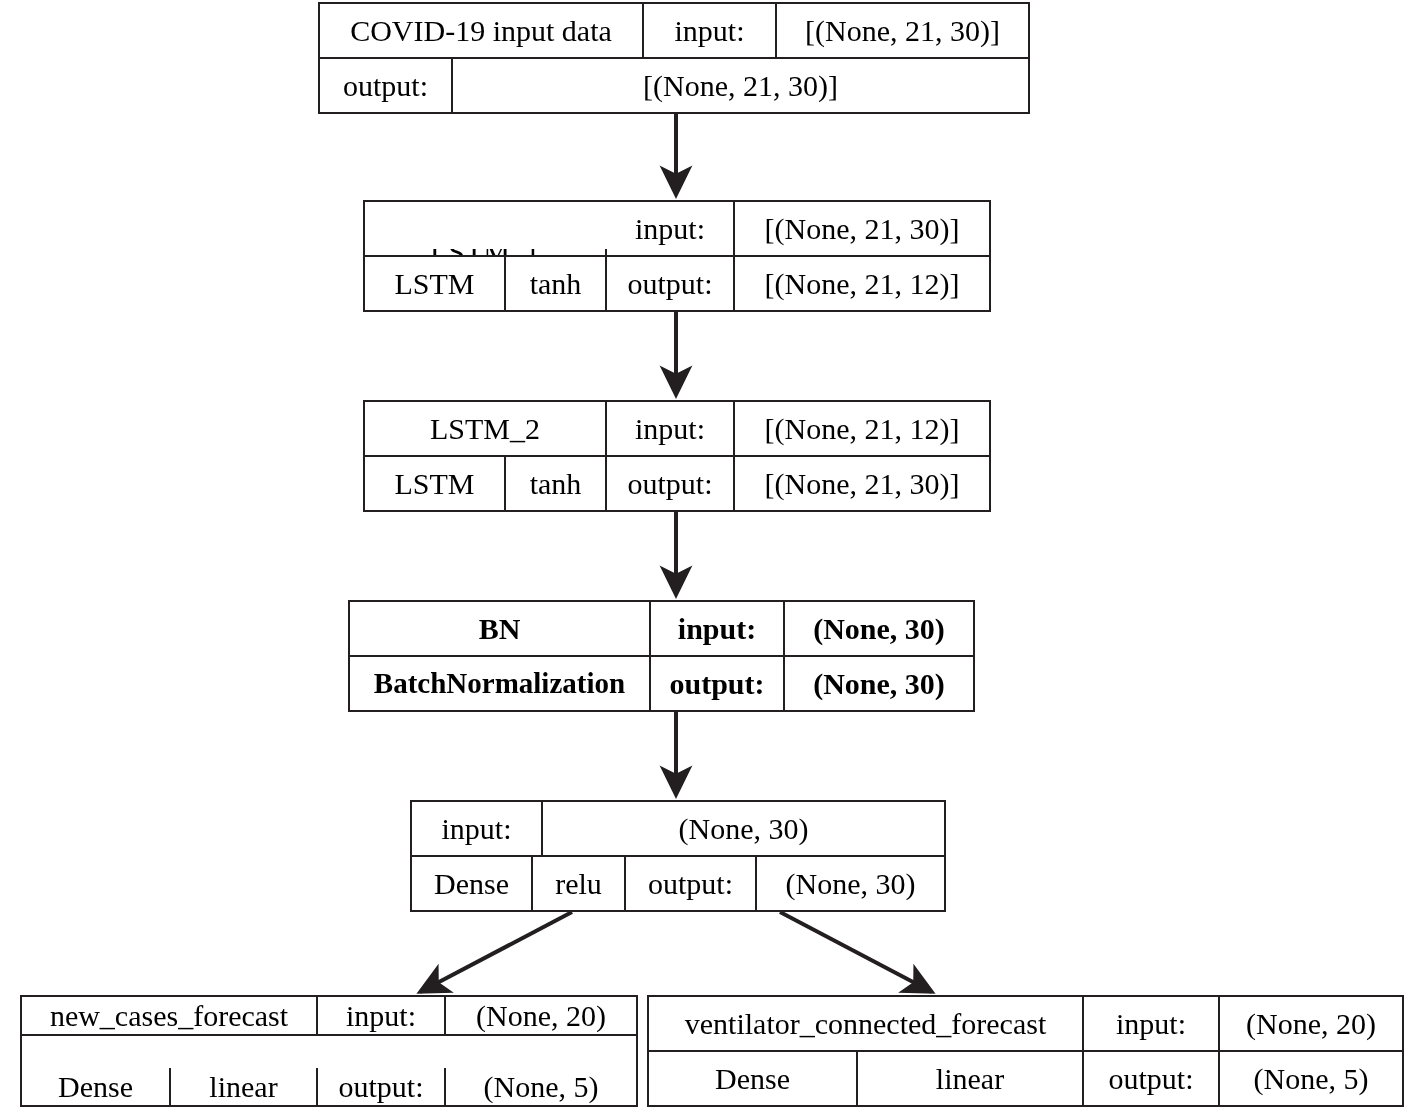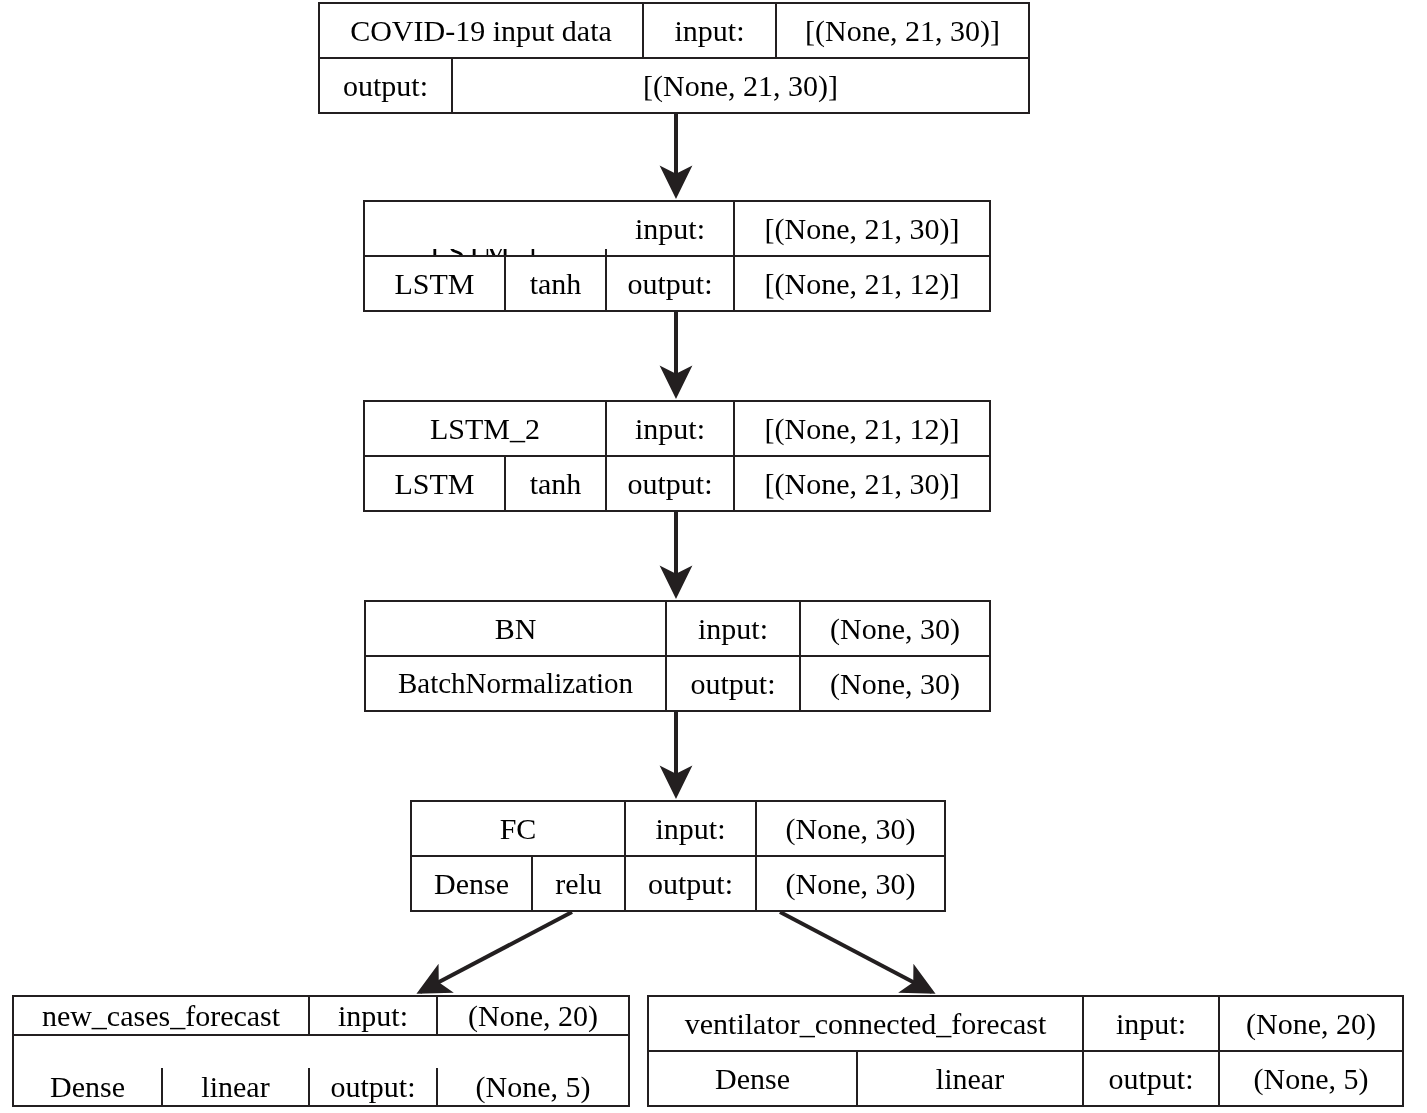--- a/index.html
+++ b/index.html
@@ -107,48 +107,47 @@
       <div class="cell f30" style="flex:1;">[(None, 21, 12)]</div>
     </div>
     <div class="node-row">
       <div class="cell divider-right f30" style="width:141px;">LSTM</div>
       <div class="cell divider-right f30" style="width:101px;">tanh</div>
       <div class="cell divider-right f30" style="width:128px;">output:</div>
       <div class="cell f30" style="flex:1;">[(None, 21, 30)]</div>
     </div>
   </div>
 
-  <div class="node" style="left:364px; top:600px; width:627px; height:112px;">
+  <div class="node" style="left:348px; top:600px; width:627px; height:112px;font-weight:bold;">
     <div class="node-row top">
       <div class="cell divider-right f30" style="width:301px;">BN</div>
       <div class="cell divider-right f30" style="width:134px;">input:</div>
       <div class="cell f30" style="flex:1;">(None, 30)</div>
     </div>
     <div class="node-row">
       <div class="cell divider-right f29" style="width:301px;">BatchNormalization</div>
       <div class="cell divider-right f30" style="width:134px;">output:</div>
       <div class="cell f30" style="flex:1;">(None, 30)</div>
     </div>
   </div>
 
   <div class="node" style="left:410px; top:800px; width:536px; height:112px;">
     <div class="node-row top">
-      <div class="cell divider-right f30" style="width:214px;">FC</div>
       <div class="cell divider-right f30" style="width:131px;">input:</div>
       <div class="cell f30" style="flex:1;">(None, 30)</div>
     </div>
     <div class="node-row">
       <div class="cell divider-right f30" style="width:121px;">Dense</div>
       <div class="cell divider-right f30" style="width:93px;">relu</div>
       <div class="cell divider-right f30" style="width:131px;">output:</div>
       <div class="cell f30" style="flex:1;">(None, 30)</div>
     </div>
   </div>
 
-  <div class="node" style="left:12px; top:995px; width:618px; height:112px;gap:32px;">
+  <div class="node" style="left:20px; top:995px; width:618px; height:112px;gap:32px;">
     <div class="node-row top">
       <div class="cell divider-right f30" style="width:296px;">new_cases_forecast</div>
       <div class="cell divider-right f30" style="width:128px;">input:</div>
       <div class="cell f30" style="flex:1;">(None, 20)</div>
     </div>
     <div class="node-row">
       <div class="cell divider-right f30" style="width:149px;">Dense</div>
       <div class="cell divider-right f30" style="width:147px;">linear</div>
       <div class="cell divider-right f30" style="width:128px;">output:</div>
       <div class="cell f30" style="flex:1;">(None, 5)</div>

